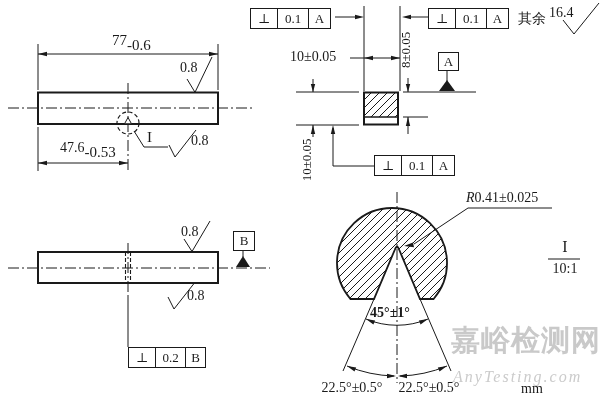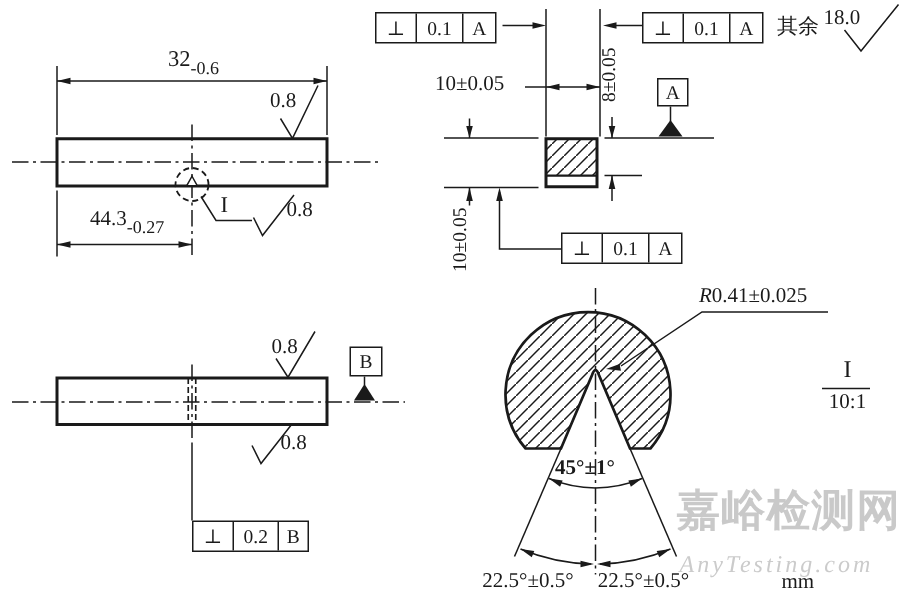--- a/index.html
+++ b/index.html
@@ -9,21 +9,21 @@
   .thin{stroke:#1a1a1a;stroke-width:1;fill:none;}
   .thick{stroke:#1a1a1a;stroke-width:2;}
   .med{stroke:#1a1a1a;stroke-width:1.5;}
   .cline{stroke:#1a1a1a;stroke-width:1;stroke-dasharray:11,3,2,3;fill:none;}
   .dashedc{stroke:#1a1a1a;stroke-width:1.2;stroke-dasharray:4,2.5;fill:none;}
   .hiddenl{stroke:#1a1a1a;stroke-width:1.1;stroke-dasharray:4,2;}
   .arr{fill:#1a1a1a;stroke:none;}
   .t{position:absolute;z-index:3;white-space:nowrap;font-size:14px;line-height:1.05;}
   .ctr{text-align:center;}
   .rot{transform:rotate(-90deg);font-size:13px;text-align:center;}
-  .sub{font-size:12px;position:relative;top:4.5px;letter-spacing:0;}
+  .sub{font-size:15px;position:relative;top:4.5px;letter-spacing:0;}
   .fcf{position:absolute;z-index:3;display:flex;height:19px;border:1.4px solid #1a1a1a;background:#fff;box-sizing:content-box;}
   .fcf span{display:flex;align-items:center;justify-content:center;font-size:13px;box-sizing:border-box;}
   .fcf span + span{border-left:1.4px solid #1a1a1a;}
   .c1{width:26px;} .c2{width:31px;font-family:Liberation Serif, serif;} .c3{width:22px;}
   .fcf-b .c2{width:30px;} .fcf-b .c3{width:20px;}
   .dbox{position:absolute;z-index:3;width:19px;height:17px;border:1.3px solid #1a1a1a;background:#fff;
         display:flex;align-items:center;justify-content:center;font-size:13px;}
   .cjk{font-family:"DejaVu Sans",sans-serif;}
   .wm-cn{position:absolute;z-index:1;font-family:"DejaVu Sans",sans-serif;font-weight:bold;font-size:29px;letter-spacing:1px;}
   .wm-en{position:absolute;z-index:1;font-family:"Liberation Serif",serif;font-style:italic;font-size:16px;letter-spacing:2px;}
@@ -142,24 +142,24 @@
       <polygon class="arr" points="398,376 407,373.8 407,378.2"></polygon>
 
       <polyline points="552,208 468,208 414,244" class="thin"></polyline>
       <polygon class="arr" points="404,246 413,242.6 414,247.2"></polygon>
 
       <line x1="548" y1="259" x2="580" y2="259" class="thin"></line>
     </g>
   </svg>
 
   <div class="t" style="left:112px;top:33px;font-size:15px;">
-    <span>32</span><span class="sub">-0.6</span>
+    <span>77</span><span class="sub">-0.6</span>
   </div>
   <div class="t" style="left:60px;top:140px;">
-    <span>44.3</span><span class="sub">-0.27</span>
+    <span>47.6</span><span class="sub">-0.53</span>
   </div>
   <div class="t" style="left:180px;top:61px;">0.8</div>
   <div class="t" style="left:191px;top:134px;">0.8</div>
   <div class="t" style="left:147px;top:130px;font-size:15px;">I</div>
 
   <div class="fcf" style="left:250px;top:8px;">
     <span class="c1">⊥</span>
     <span class="c2">0.1</span>
     <span class="c3">A</span>
   </div>
@@ -177,21 +177,21 @@
     <span class="c1">⊥</span>
     <span class="c2">0.2</span>
     <span class="c3">B</span>
   </div>
 
   <div class="t" style="left:290px;top:50px;">10±0.05</div>
   <div class="t rot" style="left:380px;top:43px;width:52px;">8±0.05</div>
   <div class="t rot" style="left:278px;top:153px;width:57px;">10±0.05</div>
   <div class="dbox" style="left:438px;top:52px;">A</div>
   <div class="t cjk" style="left:518px;top:11px;">其余</div>
-  <div class="t" style="left:549px;top:6px;">18.0</div>
+  <div class="t" style="left:549px;top:6px;">16.4</div>
 
   <div class="dbox" style="left:233px;top:231px;width:20px;height:18px;">B</div>
   <div class="t" style="left:181px;top:225px;">0.8</div>
   <div class="t" style="left:187px;top:289px;">0.8</div>
 
   <div class="t" style="left:466px;top:191px;">
     <span class="ital">R</span><span>0.41±0.025</span>
   </div>
   <div class="t ctr" style="left:552px;top:239px;width:26px;font-size:16px;">I</div>
   <div class="t ctr" style="left:549px;top:262px;width:32px;">10:1</div>

